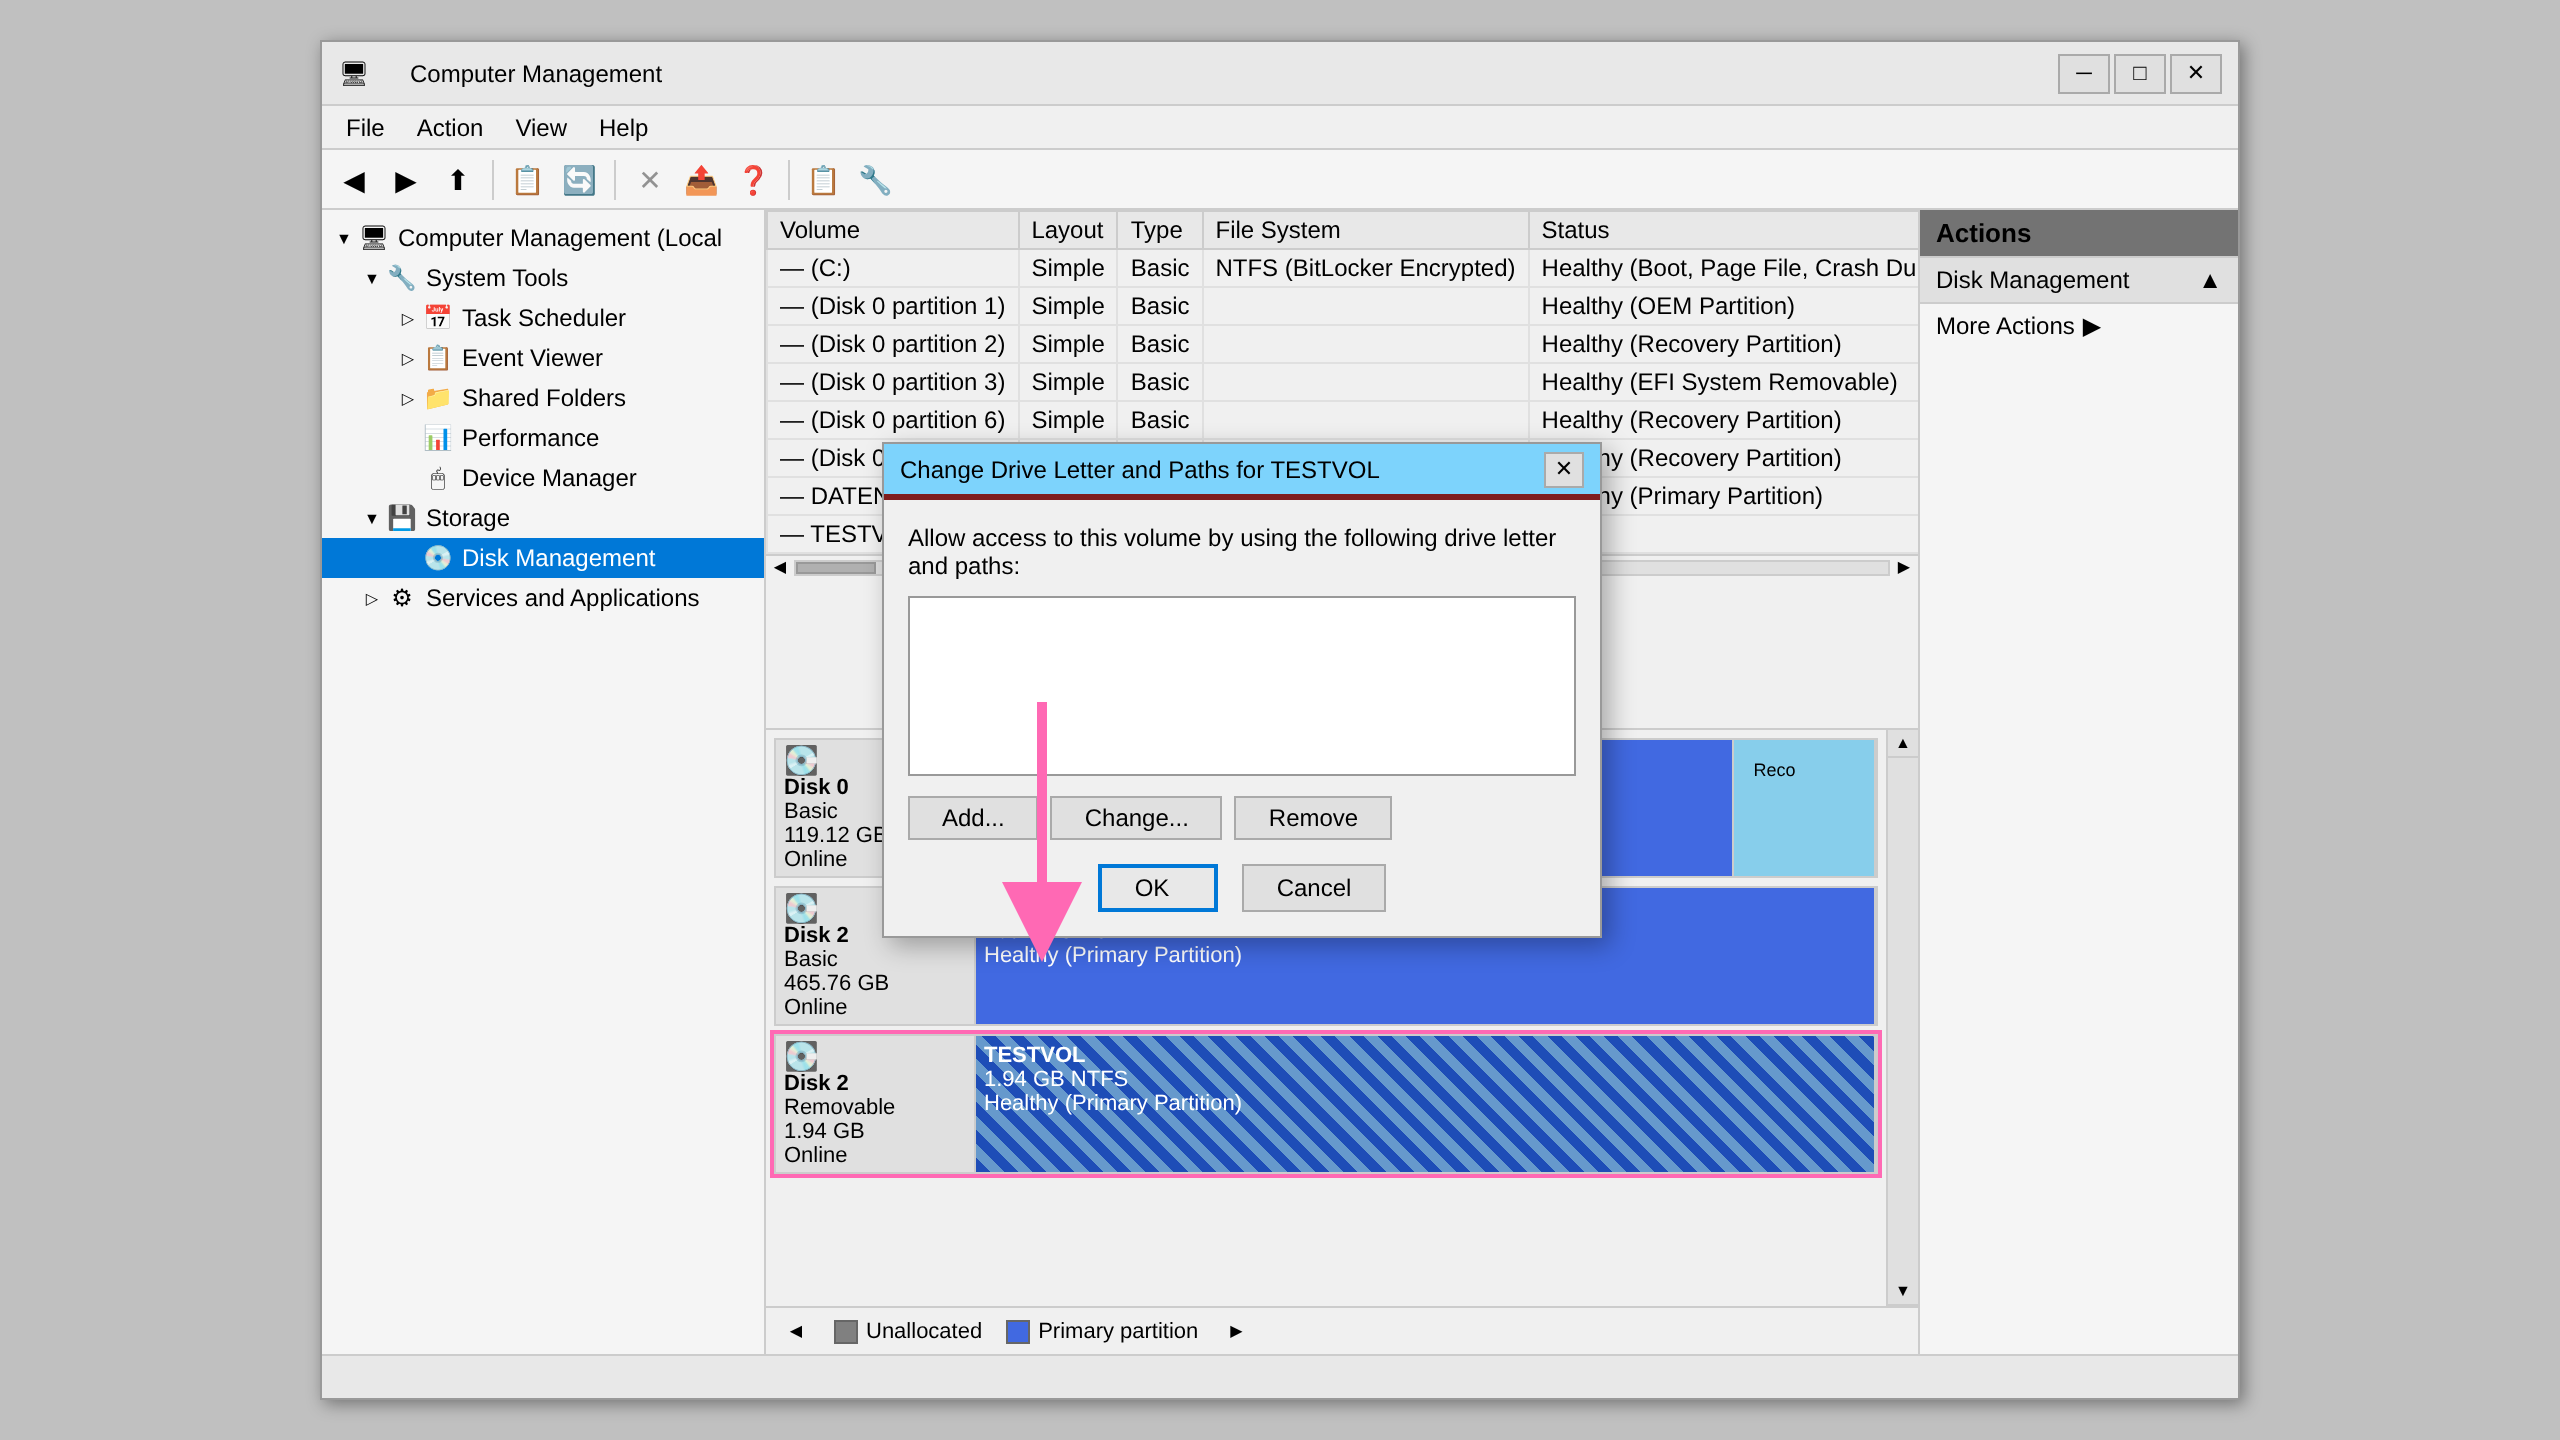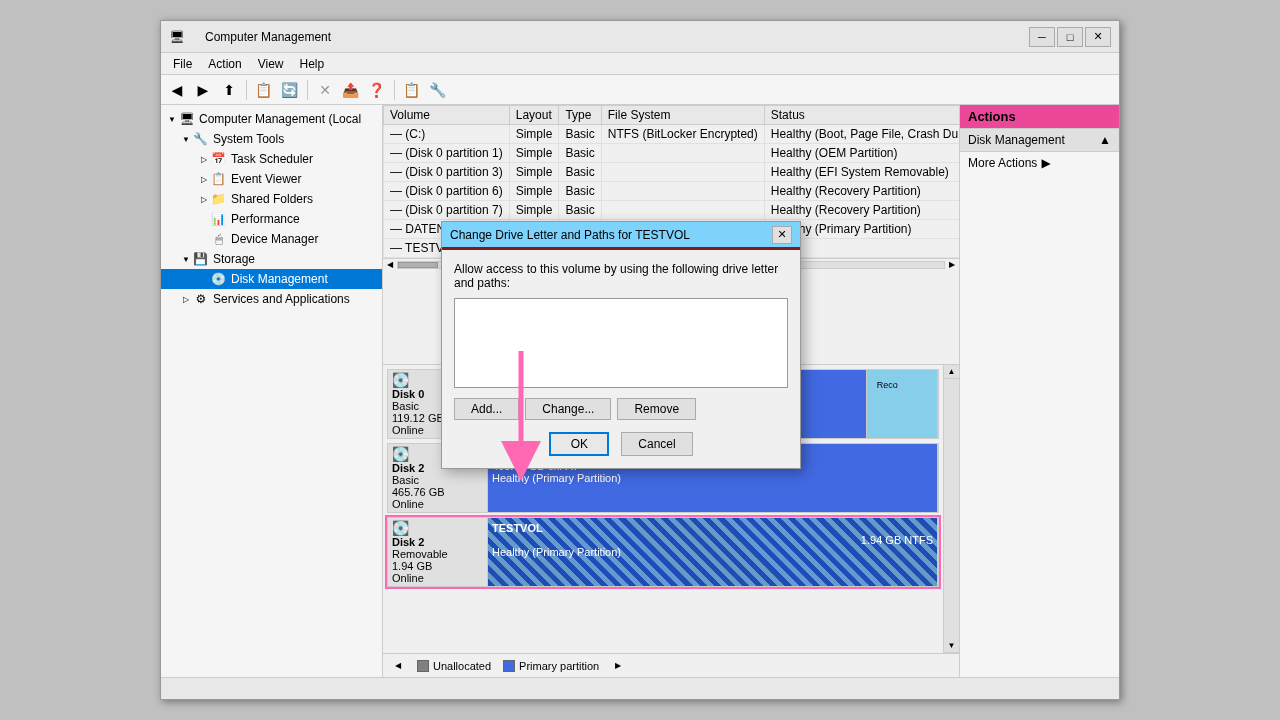--- a/index.html
+++ b/index.html
@@ -278,21 +278,21 @@
 
     .actions-panel {
       width: 160px;
       background: #f5f5f5;
       border-left: 1px solid #ccc;
       flex-shrink: 0;
       padding: 0;
     }
 
     .actions-header {
-      background: #ec4899;
+      background: #737373;
       border-bottom: 1px solid #ccc;
       padding: 4px 8px;
       font-size: 13px;
       font-weight: bold;
     }
 
     .actions-section {
       display: flex;
       align-items: center;
       justify-content: space-between;
@@ -399,21 +399,21 @@
       gap: 12px;
     }
 
     .dlg-btn {
       padding: 3px 16px;
       background: #e0e0e0;
       border: 1px solid #aaa;
       cursor: pointer;
       font-size: 12px;
       min-width: 60px;
-      text-align: center;
+      text-align: left;
     }
     .dlg-btn.default { background: #e8e8e8; border: 2px solid #0078d7; }
 
     
     .annotation-arrow {
       position: absolute;
       pointer-events: none;
       z-index: 300;
     }
 
@@ -574,20 +574,27 @@
               <td>Basic</td>
               <td>NTFS (BitLocker Encrypted)</td>
               <td>Healthy (Boot, Page File, Crash Dump, Prim...</td>
             </tr>
             <tr>
               <td>— (Disk 0 partition 1)</td>
               <td>Simple</td>
               <td>Basic</td>
               <td></td>
               <td>Healthy (OEM Partition)</td>
+            </tr>
+            <tr>
+              <td>— (Disk 0 partition 2)</td>
+              <td>Simple</td>
+              <td>Basic</td>
+              <td></td>
+              <td>Healthy (Recovery Partition)</td>
             </tr>
             <tr>
               <td>— (Disk 0 partition 3)</td>
               <td>Simple</td>
               <td>Basic</td>
               <td></td>
               <td>Healthy (EFI System Removable)</td>
             </tr>
             <tr>
               <td>— (Disk 0 partition 6)</td>
@@ -671,21 +678,21 @@
             <div class="disk-label">
               <span style="font-size:14px;">💽</span>
               <strong>Disk 2</strong>
               <span>Removable</span>
               <span>1.94 GB</span>
               <span>Online</span>
             </div>
             <div class="disk-partitions">
               <div class="partition testvol-main" style="flex:1; padding:4px; font-size:11px;">
                 <div style="color:#fff; font-weight:bold;">TESTVOL</div>
-                <div style="color:#fff;text-align:right;">1.94 GB NTFS</div>
+                <div style="color:#fff;">1.94 GB NTFS</div>
                 <div style="color:#fff;">Healthy (Primary Partition)</div>
               </div>
             </div>
           </div>
 
         </div>
 
         <div class="vert-scroll">
           <div class="vs-arrow">▲</div>
           <div class="vs-track"></div>

